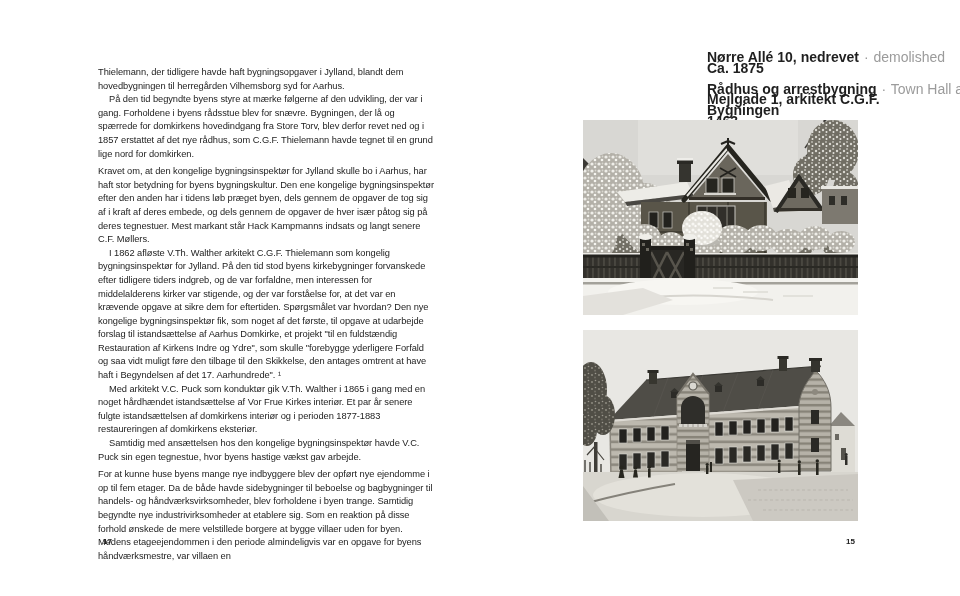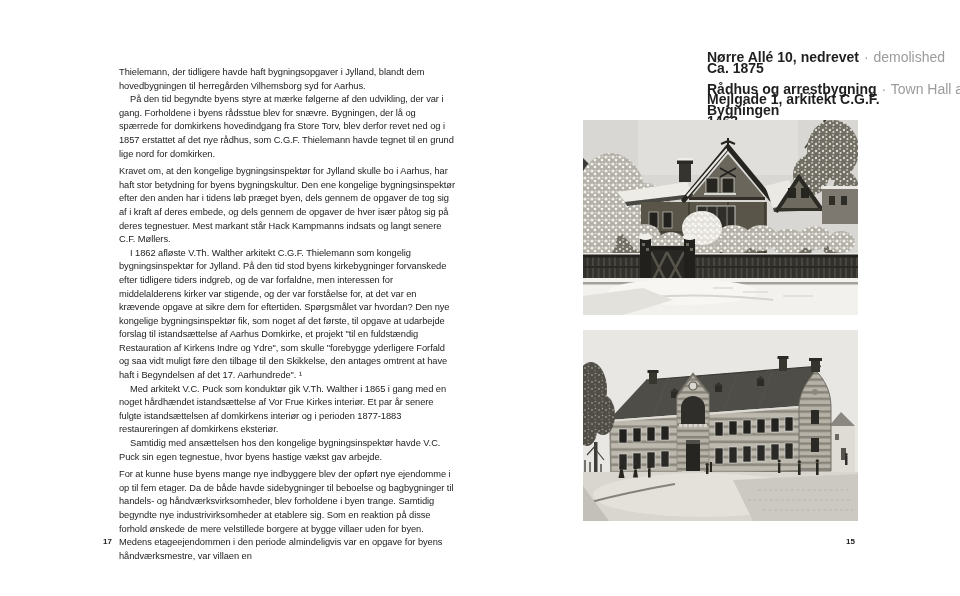--- a/index.html
+++ b/index.html
@@ -2,21 +2,21 @@
 <html><head>
 <meta charset="utf-8">
 <style>
   html,body{margin:0;padding:0;background:#ffffff;}
   .spread{
     position:relative;width:960px;height:596px;background:#ffffff;overflow:hidden;
     font-family:"Liberation Sans", sans-serif;color:#1b1b1b;
   }
   
   .bodytext{
-    position:absolute;left:119px;top:66px;width:336px;
+    position:absolute;left:98px;top:66px;width:336px;
     font-size:9.3px;line-height:13.6px;letter-spacing:-0.05px;
     color:#1c1c1c;text-align:left;
   }
   .bodytext p{margin:0;}
   .bodytext p.indent{text-indent:11px;}
   .bodytext p.gap{margin-top:4px;}
   
   .folio{position:absolute;top:537px;font-size:8px;font-weight:bold;color:#222;}
   .folio.left{left:103px;}
   .folio.right{left:846px;}

